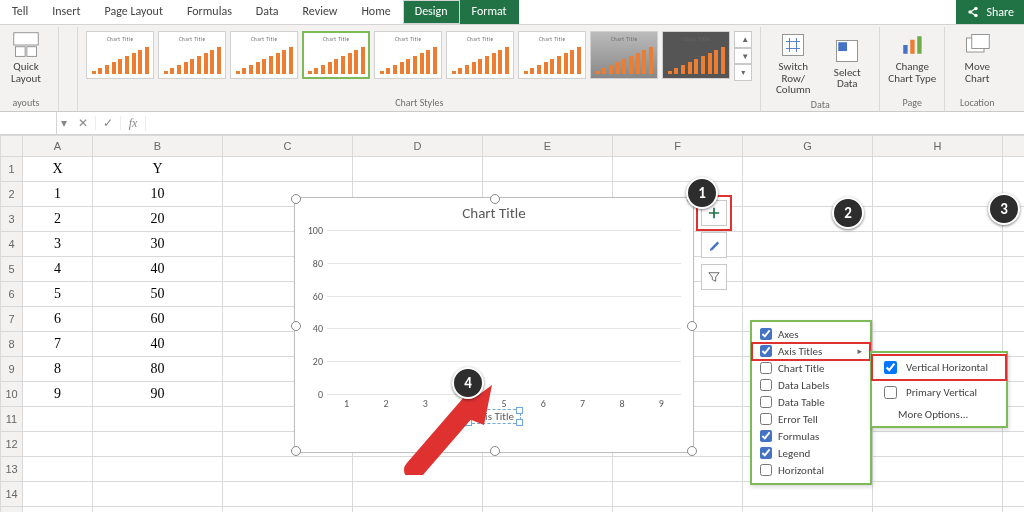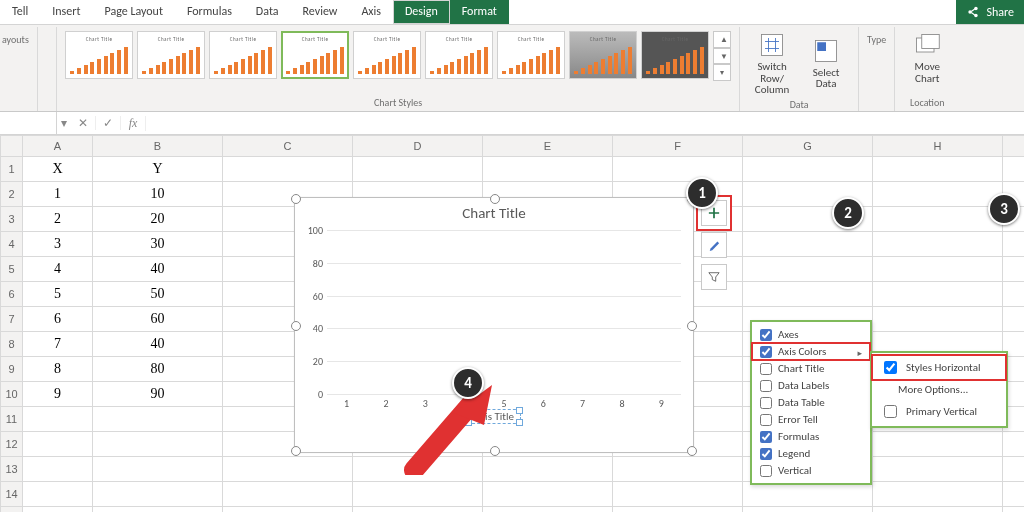--- a/index.html
+++ b/index.html
@@ -206,21 +206,21 @@
 
   
   .flyout{
     position:absolute; left:750px; top:185px;
     width:118px; background:#fff;
     border:2px solid #7fba5a; padding:4px 0;
     box-shadow: 1px 2px 4px rgba(0,0,0,0.15);
     font-size:11px;
   }
   .flyout .hdr{font-weight:bold;color:#217346;padding:2px 8px 6px 8px;font-size:11px;}
-  .flyout .row{display:flex;align-items:flex-end;gap:6px;padding:2px 8px;}
+  .flyout .row{display:flex;align-items:flex-start;gap:6px;padding:2px 8px;}
   .flyout .row.hl{background:#fff;outline:2px solid #e03131;outline-offset:-1px;}
   .flyout input[type=checkbox]{width:12px;height:12px;accent-color:#4472c4;margin:0;}
   .flyout .arrow{margin-left:auto;color:#666;font-size:9px;}
 
   .subfly{
     position:absolute; left:870px; top:216px;
     width:134px; background:#fff;
     border:2px solid #7fba5a; padding:2px 0;
     box-shadow:1px 2px 4px rgba(0,0,0,0.15);
     font-size:11px;
@@ -243,37 +243,45 @@
 </head>
 <body>
 
 <div class="tabstrip">
   <div class="tab">Tell</div>
   <div class="tab">Insert</div>
   <div class="tab">Page Layout</div>
   <div class="tab">Formulas</div>
   <div class="tab">Data</div>
   <div class="tab">Review</div>
-  <div class="tab">Axis</div>
+  <div class="tab">Home</div>
   <div class="tab ctx active">Design</div>
   <div class="tab ctx">Format</div>
   <div class="share">
     <svg viewBox="0 0 24 24">
       <circle cx="7" cy="12" r="3" fill="#fff"></circle>
         <circle cx="17" cy="6" r="3" fill="#fff"></circle>
       <circle cx="17" cy="18" r="3" fill="#fff"></circle>
       <path d="M9 11 L15 7 M9 13 L15 17" stroke="#fff" stroke-width="2"></path>
     </svg>
     <span>Share</span>
   </div>
 </div>
 
 <div class="ribbon">
 
   <div class="ribbon-group" style="padding-left:2px;">
+    <div class="big-btn">
+      <svg viewBox="0 0 32 32">
+        <rect x="2" y="2" width="28" height="14" fill="#fff" stroke="#888"></rect>
+        <rect x="4" y="18" width="11" height="11" fill="#fff" stroke="#888"></rect>
+        <rect x="17" y="18" width="11" height="11" fill="#fff" stroke="#888"></rect>
+      </svg>
+      <span>Quick Layout</span>
+    </div>
     <span class="label">ayouts</span>
   </div>
 
   <div class="ribbon-group">
     <span class="label">&nbsp;</span>
   </div>
 
   <div class="ribbon-group styles-row" style="flex:0 0 auto;">
     <div style="display:flex;align-items:flex-start;">
       <div class="thumbs">
@@ -428,21 +436,29 @@
           <rect x="4" y="4" width="24" height="24" fill="#fff" stroke="#888"></rect>
           <rect x="6" y="6" width="10" height="10" fill="#4472c4"></rect>
         </svg>
         <span>Select Data</span>
       </div>
     </div>
     <span class="label">Data</span>
   </div>
 
   <div class="ribbon-group">
-    <span class="label">Type</span>
+    <div class="big-btn">
+      <svg viewBox="0 0 32 32">
+        <rect x="6" y="16" width="5" height="10" fill="#4472c4"></rect>
+        <rect x="14" y="10" width="5" height="16" fill="#ed7d31"></rect>
+        <rect x="22" y="6" width="5" height="20" fill="#70ad47"></rect>
+      </svg>
+      <span>Change Chart Type</span>
+    </div>
+    <span class="label">Page</span>
   </div>
 
   <div class="ribbon-group" style="border-right:none;">
     <div class="big-btn">
       <svg viewBox="0 0 32 32">
         <rect x="4" y="8" width="20" height="16" fill="#fff" stroke="#888"></rect>
         <rect x="10" y="4" width="20" height="16" fill="#fff" stroke="#888"></rect>
       </svg>
       <span>Move Chart</span>
     </div>
@@ -769,21 +785,21 @@
   </div>
 
   <div class="flyout">
     <div id="flyrows">
         <div class="row">
           <input type="checkbox" checked="" style="">
           <span>Axes</span>
         </div>
         <div class="row hl">
           <input type="checkbox" checked="" style="">
-          <span>Axis Colors</span>
+          <span>Axis Titles</span>
           <span class="arrow">▸</span>
         </div>
         <div class="row">
           <input type="checkbox" style="">
           <span>Chart Title</span>
         </div>
         <div class="row">
           <input type="checkbox" style="">
           <span>Data Labels</span>
         </div>
@@ -798,37 +814,37 @@
         <div class="row">
           <input type="checkbox" checked="" style="">
           <span>Formulas</span>
         </div>
         <div class="row">
           <input type="checkbox" checked="" style="">
           <span>Legend</span>
         </div>
         <div class="row">
           <input type="checkbox" style="">
-          <span>Vertical</span>
+          <span>Horizontal</span>
         </div>
       </div>
   </div>
 
   <div class="subfly" id="subfly">
       <div class="row hl">
         <input type="checkbox" checked="" style="">
-        <span>Styles Horizontal</span>
+        <span>Vertical Horizontal</span>
+      </div>
+      <div class="row">
+        <input type="checkbox" style="">
+        <span>Primary Vertical</span>
       </div>
       <div class="row">
         <span style="width: 12px;"></span>
         <span>More Options...</span>
-      </div>
-      <div class="row">
-        <input type="checkbox" style="">
-        <span>Primary Vertical</span>
       </div>
     </div>
 
   <div class="badge" style="left:686px;top:42px;">1</div>
   <div class="badge" style="left:832px;top:62px;">2</div>
   <div class="badge" style="left:988px;top:58px;">3</div>
   <div class="badge" style="left:452px;top:232px;">4</div>
 
   <svg class="redarrow" style="left:394px;top:250px;" width="110" height="90" viewBox="0 0 110 90">
     <defs></defs>

